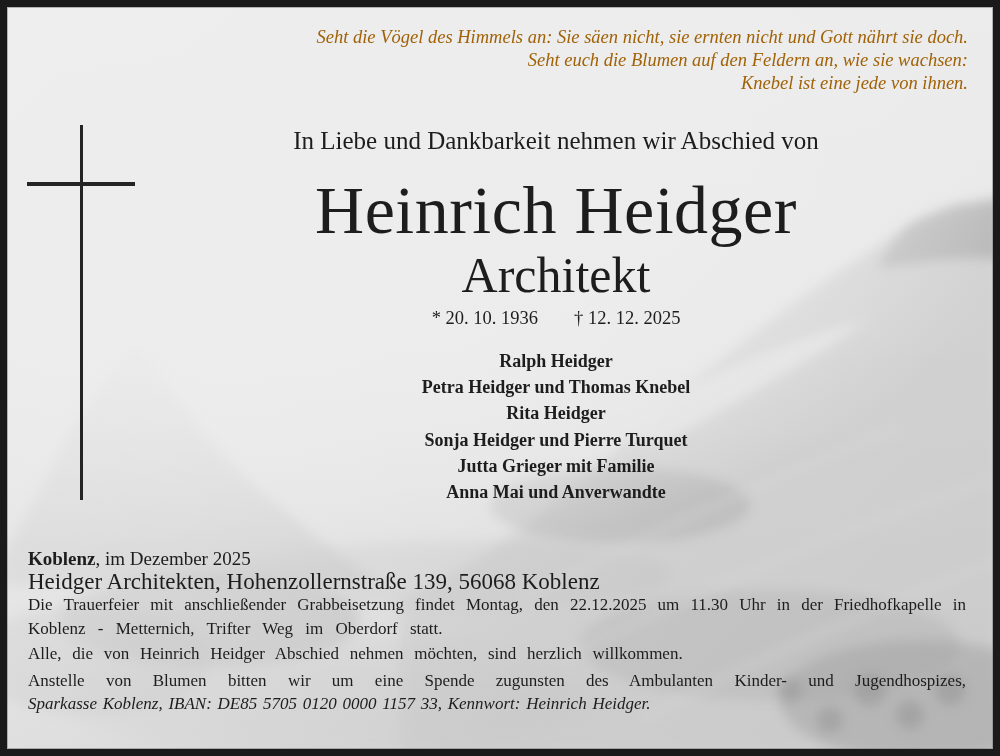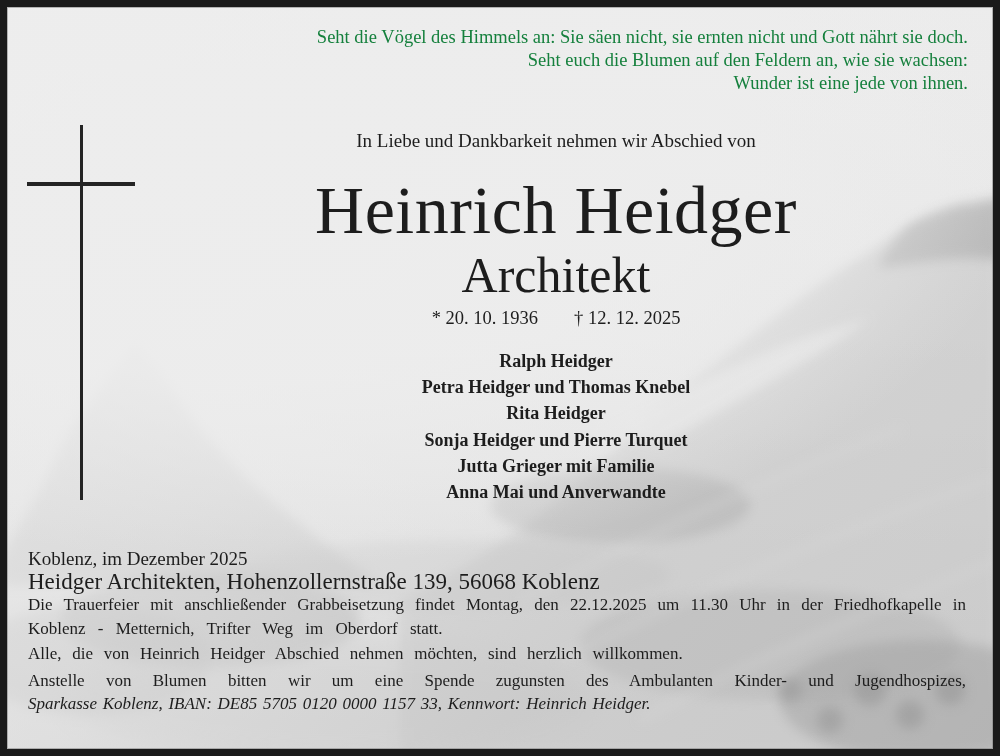--- a/index.html
+++ b/index.html
@@ -15,35 +15,35 @@
       radial-gradient(ellipse 950px 520px at 28% 20%, rgba(237,237,237,0.97) 0%, rgba(237,237,237,0.78) 45%, rgba(237,237,237,0) 80%),
       linear-gradient(135deg, rgba(238,238,238,0.85) 0%, rgba(238,238,238,0.5) 40%, rgba(238,238,238,0.12) 70%, rgba(238,238,238,0) 100%);
   }
   .frame{
     position:absolute;inset:0;z-index:6;pointer-events:none;
     border:7px solid #1a1a1a;
     box-shadow:inset 0 0 0 1px rgba(130,130,130,0.55);
   }
   .quote{
     position:absolute;top:26px;right:32px;z-index:3;
-    text-align:right;font-size:18.5px;line-height:23px;color:#15803d;
+    text-align:right;font-style:italic;font-size:18.5px;line-height:23px;color:#a16207;
   }
   .cross{position:absolute;left:27px;top:125px;width:108px;height:375px;z-index:3;}
   .cross .v{position:absolute;left:53px;top:0;width:3px;height:375px;background:#242424;}
   .cross .h{position:absolute;left:0;top:57px;width:108px;height:4px;background:#242424;}
   .centered{position:absolute;left:156px;width:800px;text-align:center;z-index:3;}
-  .intro{top:129px;font-size:19px;line-height:23px;}
+  .intro{top:129px;font-size:25px;line-height:23px;}
   .name{top:168px;font-size:68px;line-height:84px;letter-spacing:0.5px;white-space:nowrap;}
   .profession{top:248px;font-size:50px;line-height:54px;}
   .dates{top:307px;font-size:18.5px;line-height:22px;}
   .dates .death{margin-left:36px;}
   .mourners{top:348px;font-size:18px;font-weight:bold;line-height:26.2px;}
   .footer{position:absolute;left:28px;right:34px;top:548px;z-index:3;}
   .place-line{font-size:19px;line-height:22.5px;}
-  .place-line .b{font-weight:normal;}
+  .place-line .b{font-weight:bold;}
   .address{font-size:23px;line-height:22.5px;}
   .notice{margin-top:0;font-size:17px;line-height:23.6px;}
   .jline{text-align:justify;text-align-last:justify;}
   .ws8{word-spacing:8px;}
   .ws6{word-spacing:6.5px;margin-top:2px;}
   .mt3{margin-top:3px;}
   .ws1{word-spacing:1.5px;font-style:italic;}
 </style>
 </head>
 <body>
@@ -90,21 +90,21 @@
           <circle cx="830" cy="720" r="13"></circle>
         <circle cx="790" cy="690" r="12"></circle>
       </g>
     </svg>
   </div>
   <div class="veil"></div>
 
   <div class="quote">
     <div>Seht die Vögel des Himmels an: Sie säen nicht, sie ernten nicht und Gott nährt sie doch.</div>
     <div>Seht euch die Blumen auf den Feldern an, wie sie wachsen:</div>
-    <div>Wunder ist eine jede von ihnen.</div>
+    <div>Knebel ist eine jede von ihnen.</div>
   </div>
 
   <div class="cross">
     <div class="v"></div>
     <div class="h"></div>
   </div>
 
   <div class="centered intro">In Liebe und Dankbarkeit nehmen wir Abschied von</div>
   <div class="centered name">Heinrich Heidger</div>
   <div class="centered profession">Architekt</div>

